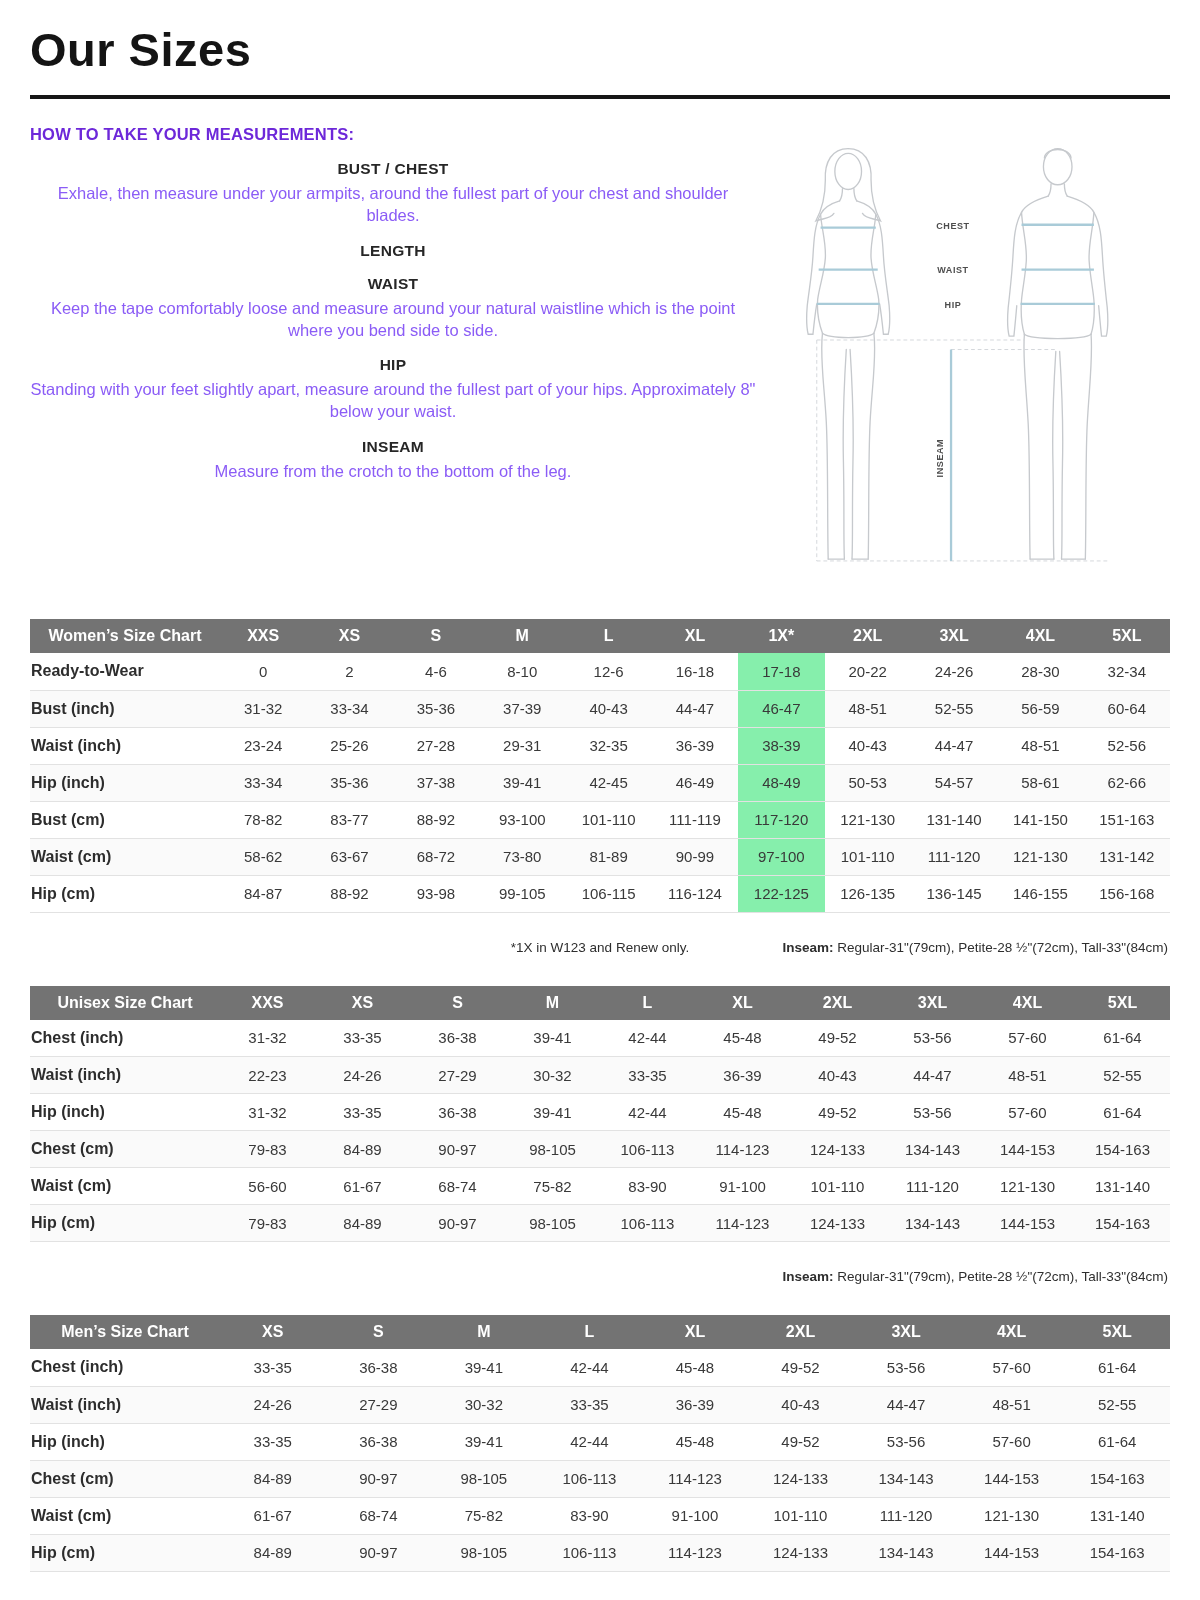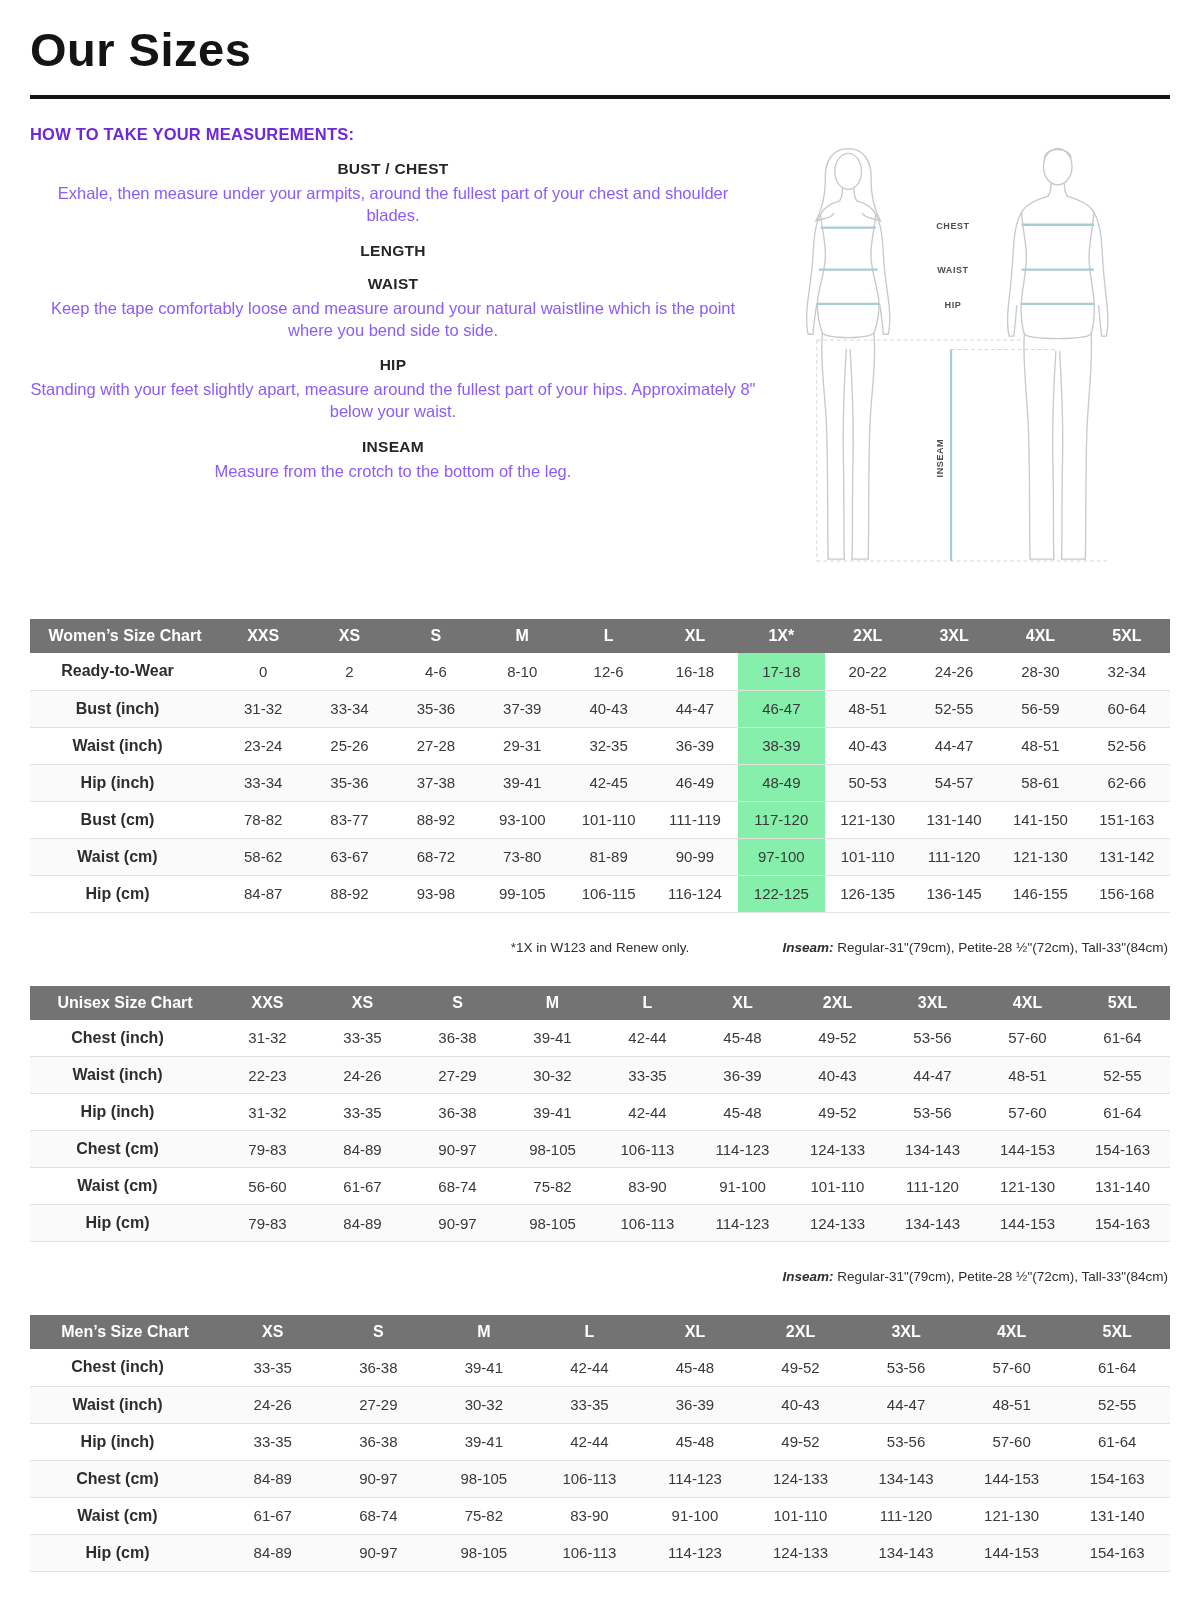--- a/index.html
+++ b/index.html
@@ -31,29 +31,29 @@
   .table-block { margin-top:26px; }
   table.size-table { width:100%; border-collapse:collapse; table-layout:fixed; }
   table.size-table thead th {
     background:#737373; color:#ffffff; font-weight:bold; font-size:16px;
     height:34px; text-align:center; padding:0 2px;
   }
   table.size-table thead th.title-cell { width:190px; }
   table.size-table tbody tr { height:37px; border-bottom:1px solid #e2e2e2; }
   table.size-table tbody tr:nth-child(even) { background:#fafafa; }
   table.size-table tbody th.row-label {
-    text-align:center; padding-right:16px; font-size:16px; color:#2d2d2d; font-weight:bold;
+    text-align:left; padding-right:16px; font-size:16px; color:#2d2d2d; font-weight:bold;
   }
   table.size-table tbody td { text-align:center; font-size:15px; color:#393939; }
   table.size-table tbody td.hl { background:#86efac; }
 
   .footnote-row { position:relative; margin-top:27px; height:20px; font-size:13.5px; color:#2e2e2e; }
   .fn-left { position:absolute; left:0; right:0; text-align:center; }
   .fn-right { position:absolute; right:2px; top:0; white-space:nowrap; }
-  .fn-right b { font-weight:bold;font-style:italic; }
+  .fn-right b { font-weight:bold; }
 </style>
 </head>
 <body>
 
 <div class="container">
 
   <div class="title-band">
     <h1 class="page-title">Our Sizes</h1>
   </div>
 

